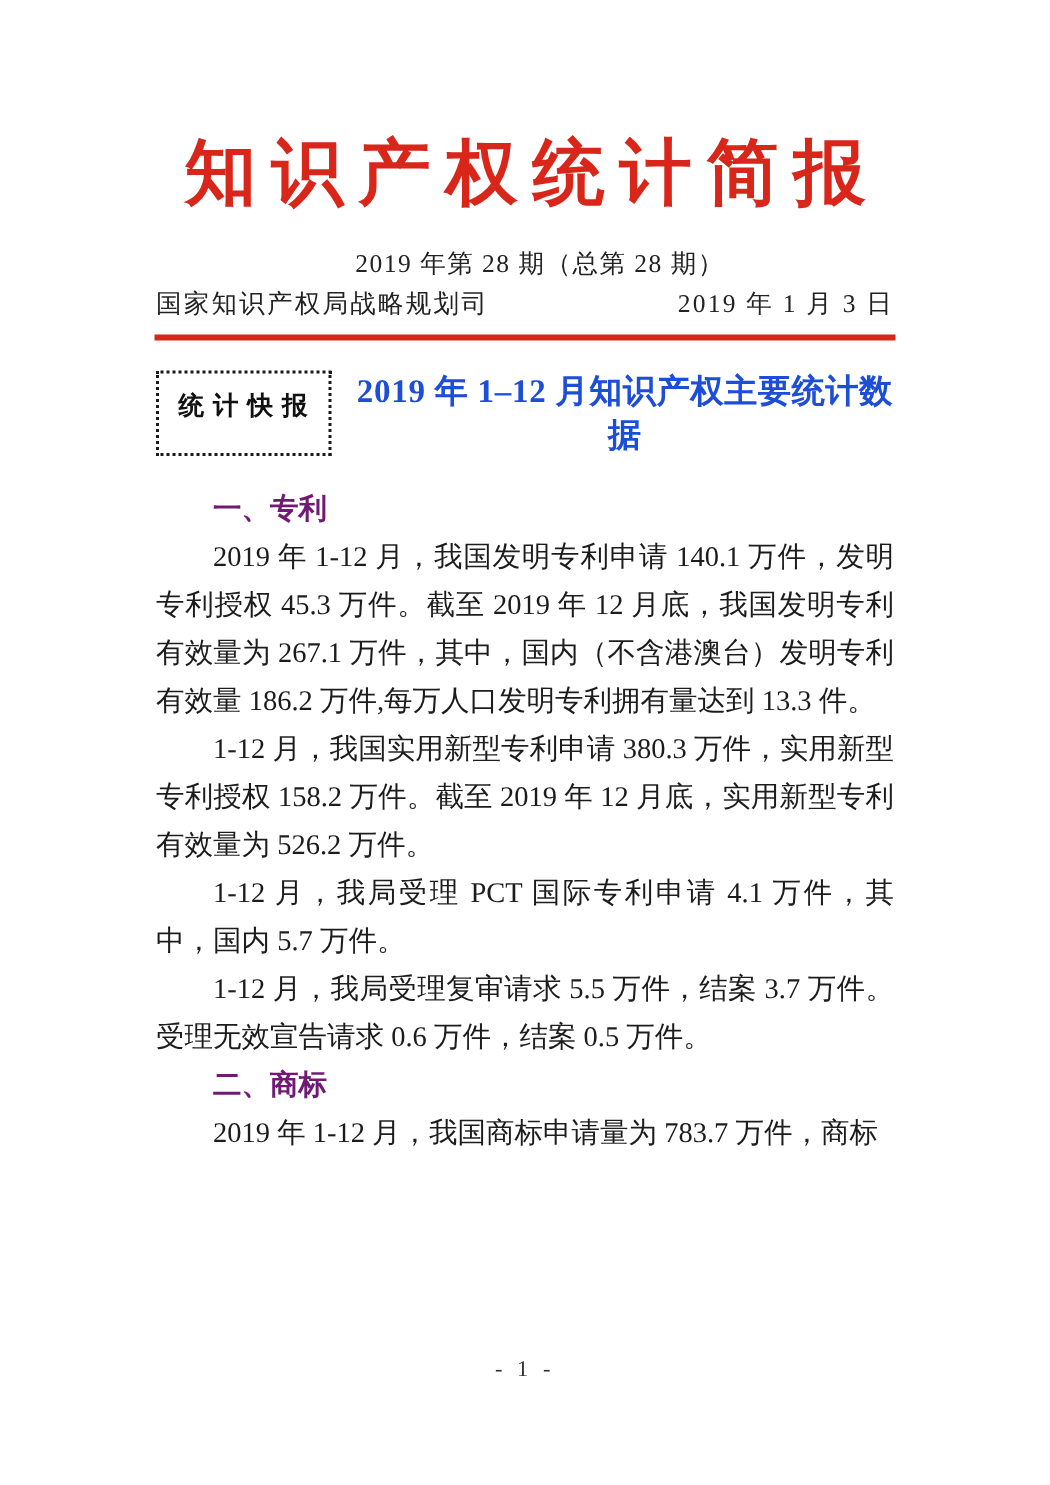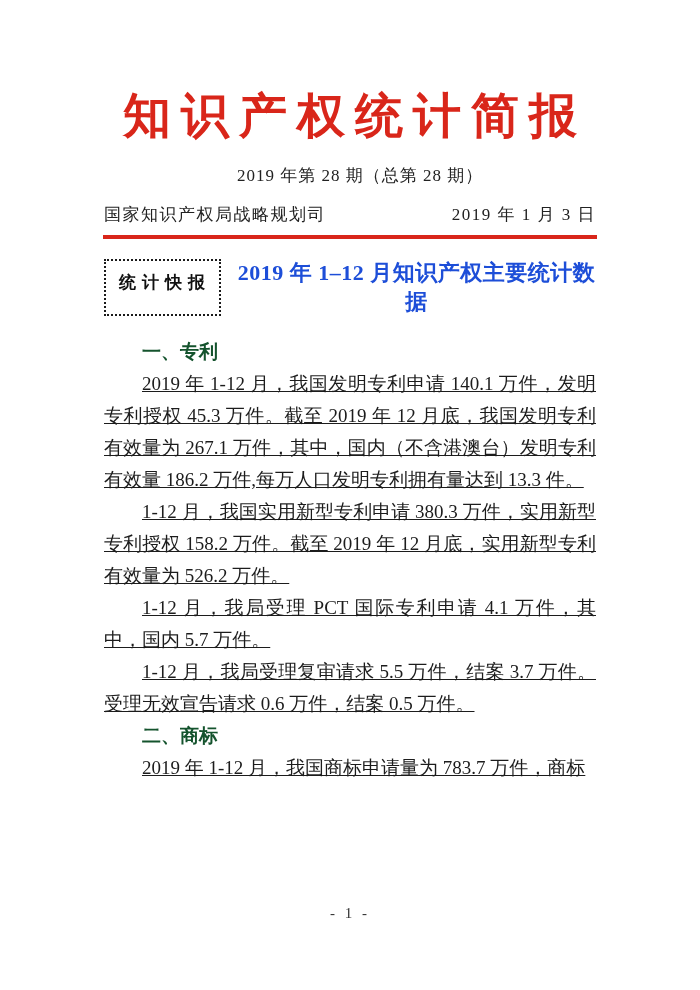--- a/index.html
+++ b/index.html
@@ -33,21 +33,21 @@
   }
   .issue-line {
     margin-top: 18px;
     text-align: center;
     font-size: 17px;
     letter-spacing: 1px;
     color: #222;
     padding-left: 20px;
   }
   .byline {
-    margin: 16px 104px 0 104px;
+    margin: 4px 104px 0 104px;
     display: flex;
     justify-content: space-between;
     align-items: baseline;
     font-size: 17px;
     letter-spacing: 1.5px;
     color: #222;
   }
   .red-rule {
     margin: 9px auto 0 auto;
     width: 494px;
@@ -88,26 +88,25 @@
     line-height: 32px;
     text-align: justify;
   }
   .section-heading {
     margin: 0;
     font-family: "Liberation Sans", "DejaVu Sans", sans-serif;
     font-weight: bold;
     font-size: 19px;
     line-height: 32px;
     text-indent: 2em;
-    color: #14532d;
+    color: #701a75;
   }
   .body-text p {
     margin: 0;
     text-indent: 2em;
-    text-decoration: underline;
   }
   
   .page-number {
     position: absolute;
     left: 0;
     right: 0;
     bottom: 68px;
     text-align: center;
     font-size: 15px;
     letter-spacing: 3px;

